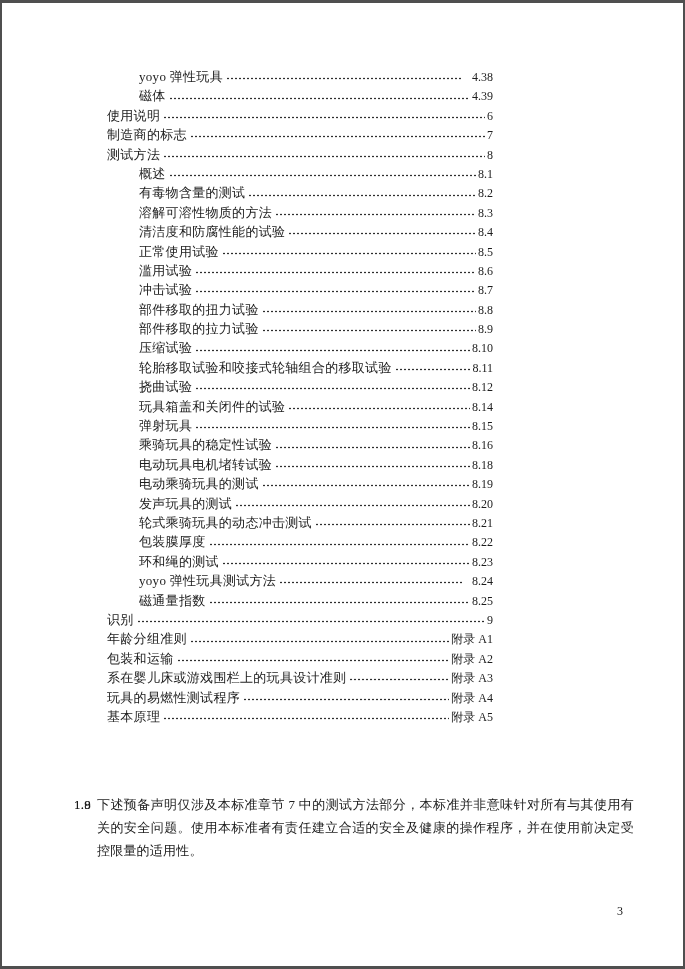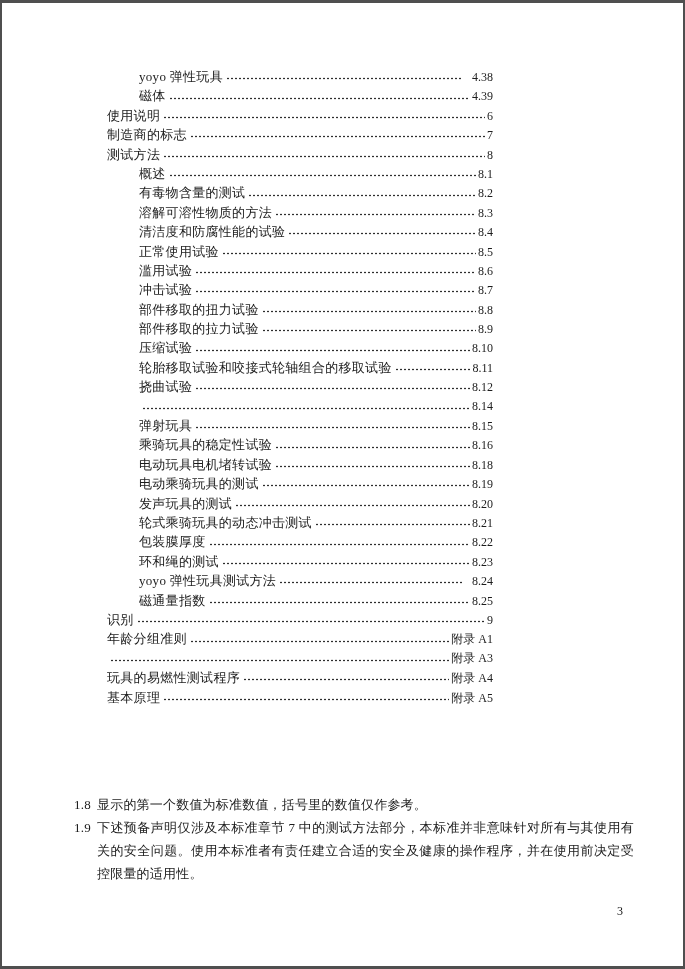--- a/index.html
+++ b/index.html
@@ -113,20 +113,21 @@
         <span class="t">轮胎移取试验和咬接式轮轴组合的移取试验</span>
         <span class="leader"></span>
         <span class="n">8.11</span>
       </div>
     <div class="row lvl2">
         <span class="t">挠曲试验</span>
         <span class="leader"></span>
         <span class="n">8.12</span>
       </div>
     <div class="row lvl2">
+        <span class="t">玩具箱盖和关闭件的试验</span>
         <span class="leader"></span>
         <span class="n">8.14</span>
       </div>
     <div class="row lvl2">
         <span class="t">弹射玩具</span>
         <span class="leader"></span>
         <span class="n">8.15</span>
       </div>
     <div class="row lvl2">
         <span class="t">乘骑玩具的稳定性试验</span>
@@ -177,39 +178,44 @@
         <span class="t">识别</span>
         <span class="leader"></span>
         <span class="n">9</span>
       </div>
     <div class="row">
         <span class="t">年龄分组准则</span>
         <span class="leader"></span>
         <span class="n">附录 A1</span>
       </div>
     <div class="row">
+        <span class="t">包装和运输</span>
+        <span class="leader"></span>
+        <span class="n">附录 A2</span>
+      </div>
+    <div class="row">
+        <span class="t">系在婴儿床或游戏围栏上的玩具设计准则</span>
         <span class="leader"></span>
         <span class="n">附录 A3</span>
       </div>
     <div class="row">
         <span class="t">玩具的易燃性测试程序</span>
         <span class="leader"></span>
         <span class="n">附录 A4</span>
       </div>
     <div class="row">
         <span class="t">基本原理</span>
         <span class="leader"></span>
         <span class="n">附录 A5</span>
       </div>
   </div>
 
   <div class="paras">
     <div class="para">
       <span class="plabel">1.8</span>
-      <span>显示的第一个数值为标准数值，括号里的数值仅作参考。</span>
     </div>
     <div class="para">
       <span class="plabel">1.9</span>
       <span>下述预备声明仅涉及本标准章节 7 中的测试方法部分，本标准并非意味针对所有与其使用有关的安全问题。使用本标准者有责任建立合适的安全及健康的操作程序，并在使用前决定受控限量的适用性。</span>
     </div>
   </div>
 
   <div class="pageno">3</div>
 </div>
 

